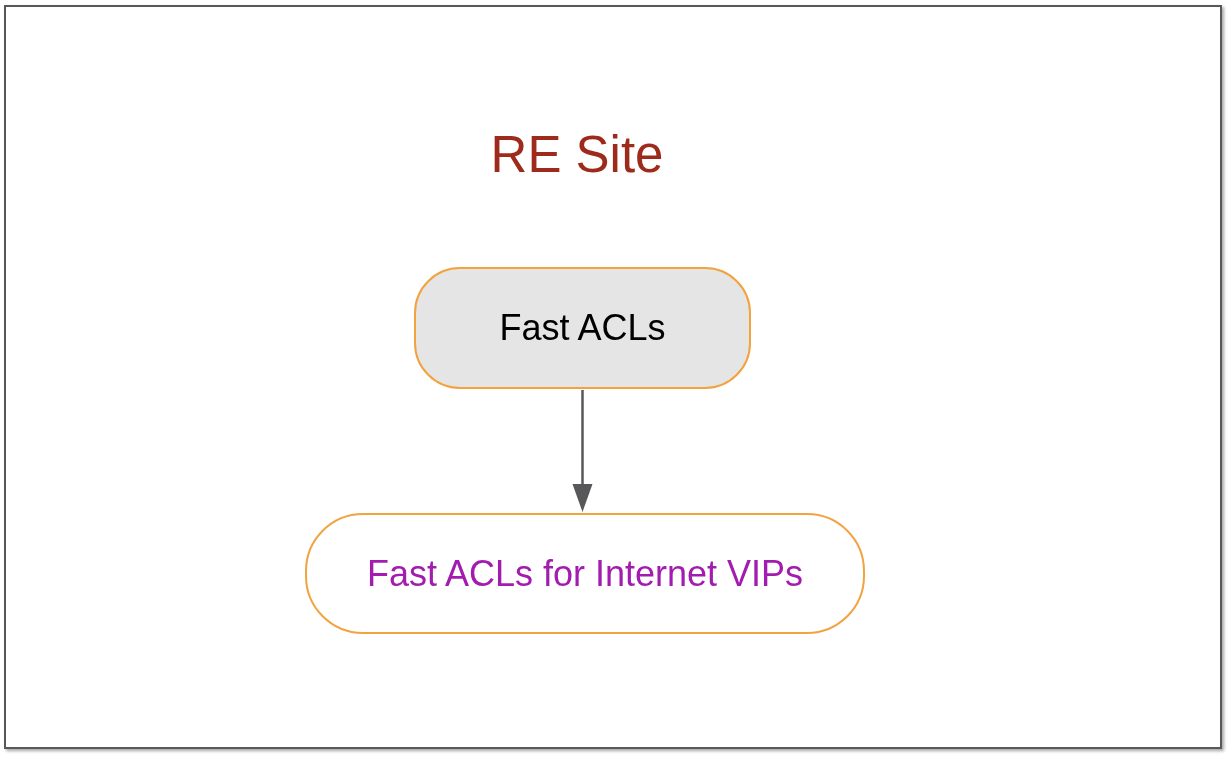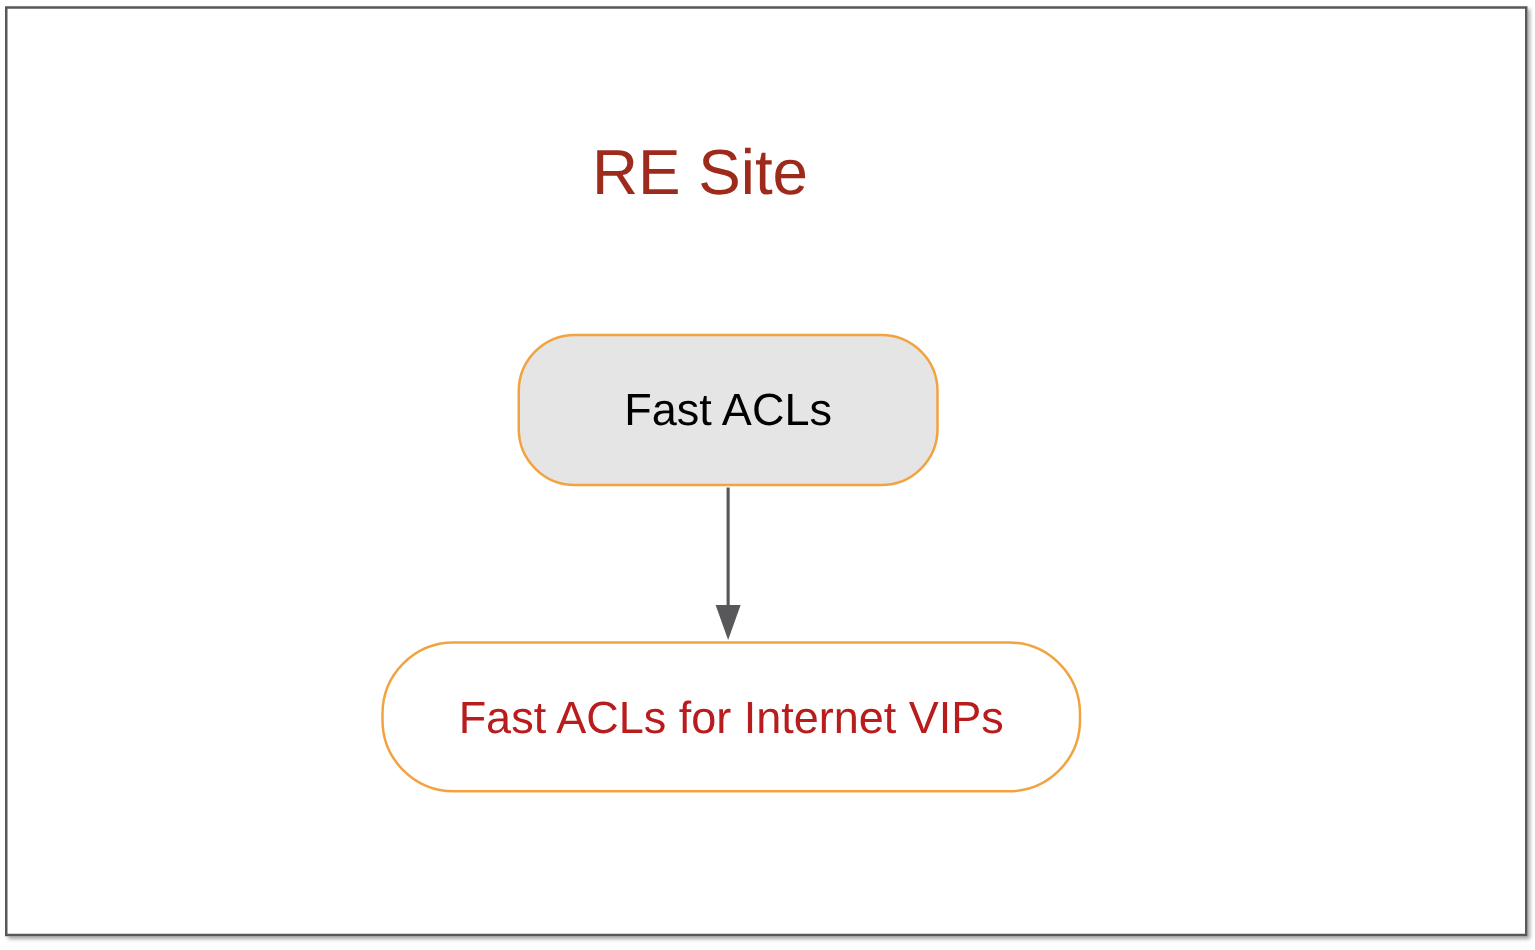--- a/index.html
+++ b/index.html
@@ -23,21 +23,21 @@
     box-sizing: border-box;
     background: #ffffff;
     border: 2px solid #58585a;
     box-shadow: 2px 2px 3px rgba(0,0,0,0.35);
   }
   .diagram-title {
     position: absolute;
     left: 310px;
     top: 107px;
     width: 500px;
-    margin: 0;
+    margin: 17px;
     text-align: center;
     font-size: 51px;
     font-weight: 400;
     line-height: 1.2;
     color: #9e2a1b;
     letter-spacing: 0px;
   }
   .node {
     position: absolute;
     box-sizing: border-box;
@@ -83,14 +83,14 @@
 <div class="node node-fast-acls" style="border-color: rgb(242, 163, 64); background-color: #e5e5e5;">
   <span class="node-label" style="color: rgb(0, 0, 0);">Fast ACLs</span>
 </div>
 
 <svg class="edge-layer" width="1228" height="760" viewBox="0 0 1228 760">
   <line x1="582.5" y1="390" x2="582.5" y2="487" stroke-width="2.5" style="stroke: rgb(88, 88, 90);"></line>
   <polygon points="572.5,484 592.5,484 582.5,512" style="fill: rgb(88, 88, 90);"></polygon>
 </svg>
 
 <div class="node node-fast-acls-vips" style="border-color: rgb(242, 163, 64); background-color: rgb(255, 255, 255);">
-  <span class="node-label" style="color: #b91c1c; text-align: right;">Fast ACLs for Internet VIPs</span>
+  <span class="node-label" style="color: #a21caf; text-align: right;">Fast ACLs for Internet VIPs</span>
 </div>
 
 </body></html>

